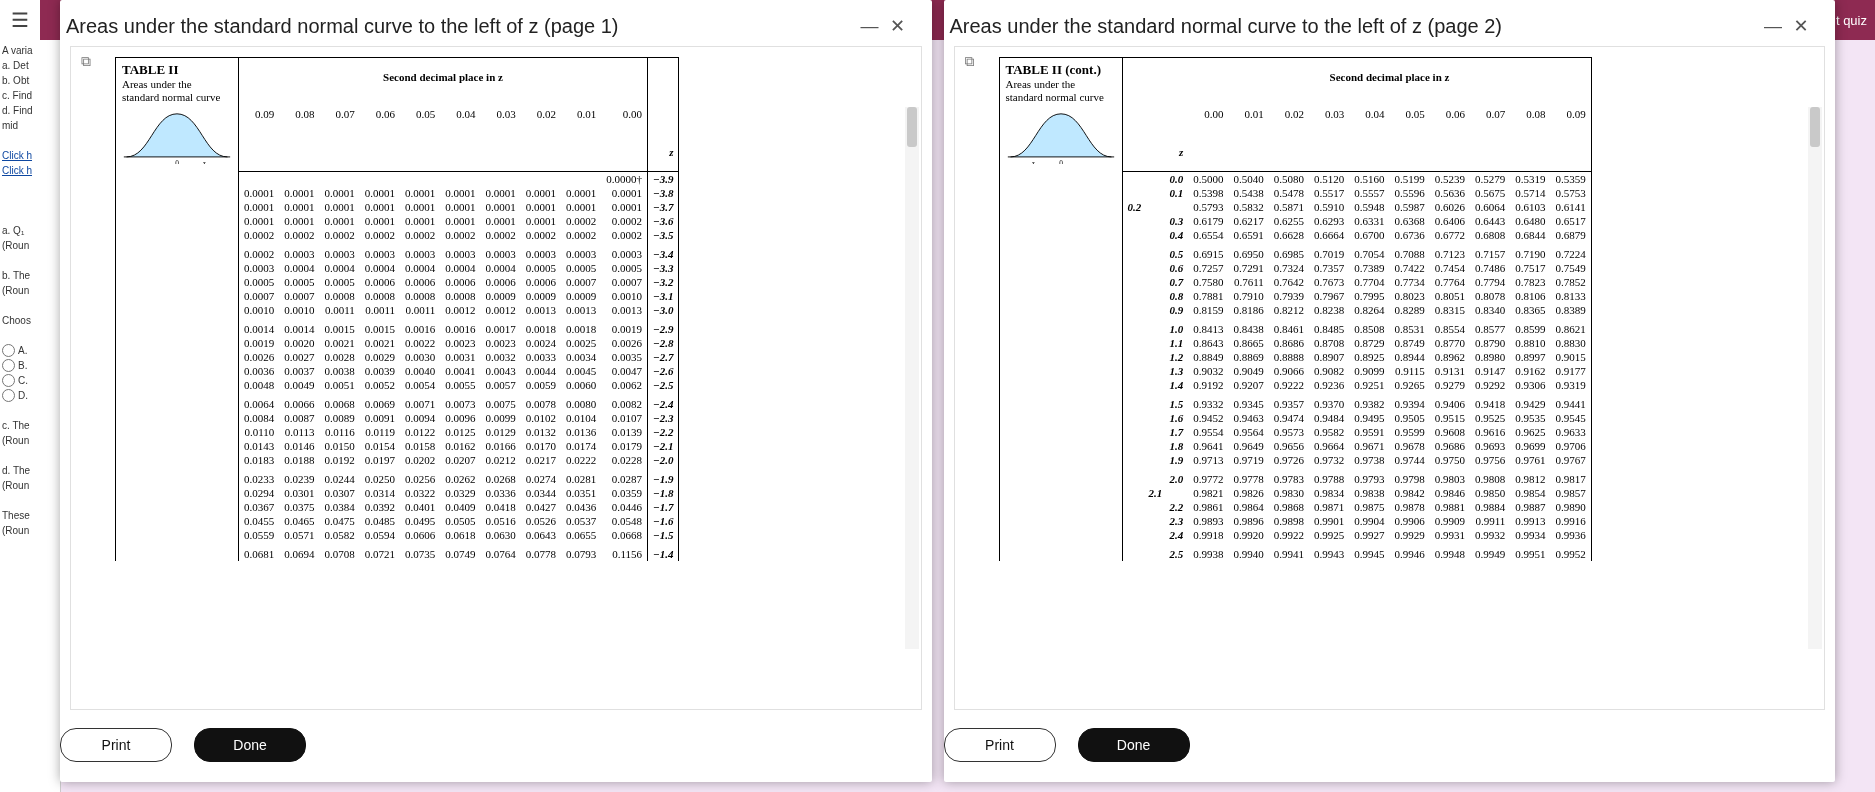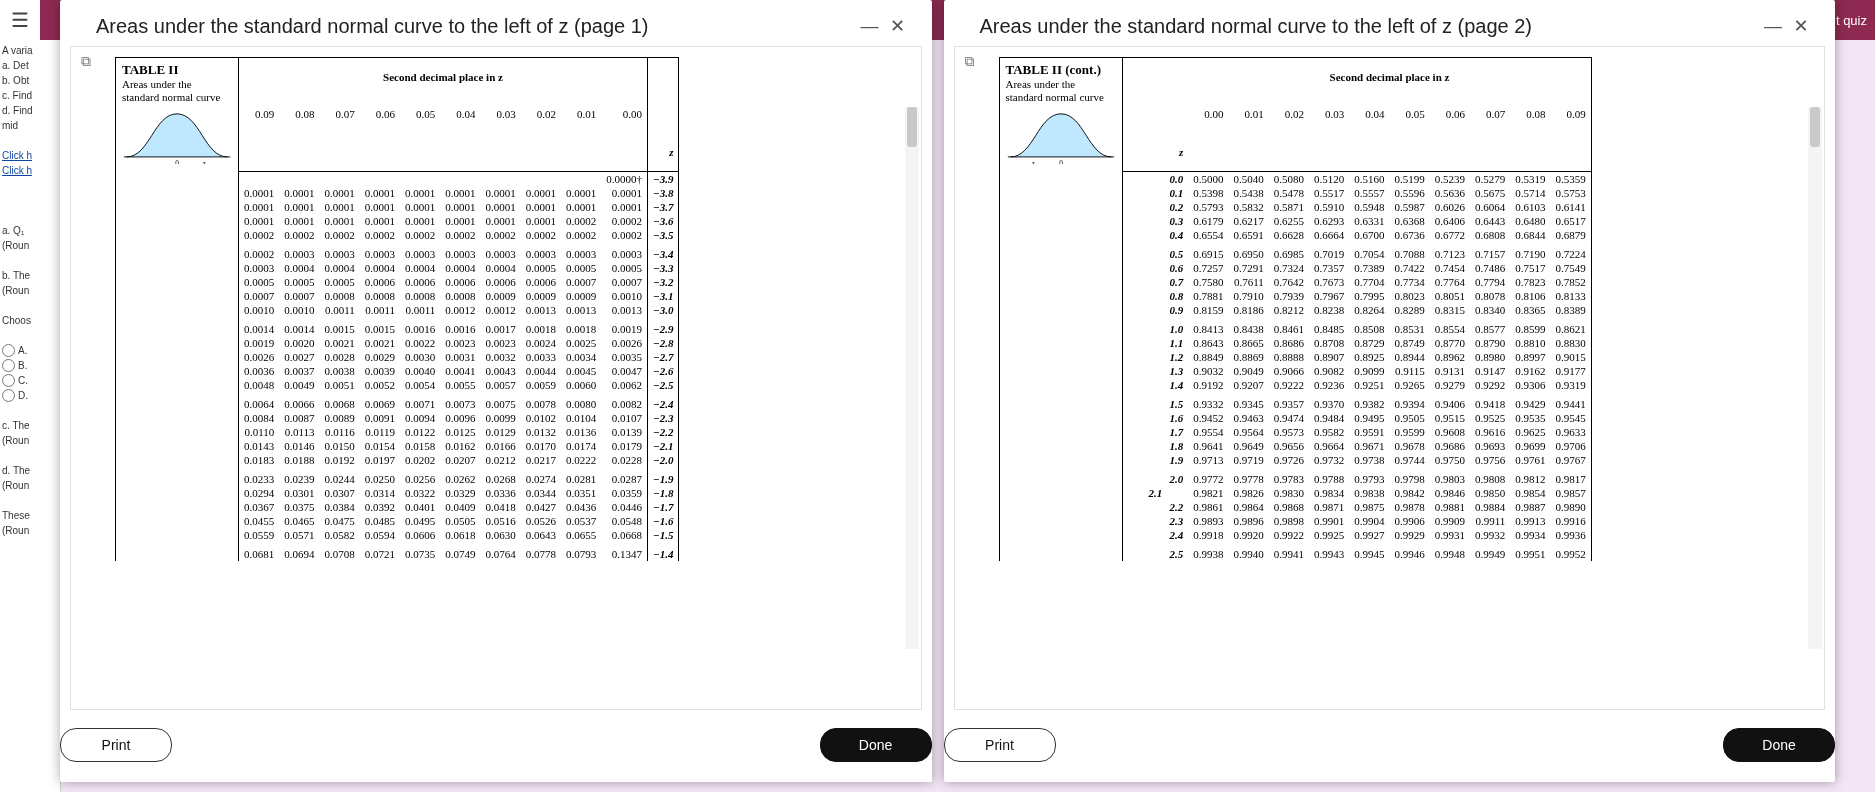--- a/index.html
+++ b/index.html
@@ -9,38 +9,38 @@
   .left-strip{position:absolute;left:0;top:40px;width:56px;bottom:0;background:#fff;color:#333;font-size:10px;line-height:1.3;padding:4px 2px;border-right:1px solid #ccc;}
   .left-strip div{white-space:nowrap;overflow:hidden;margin-bottom:2px;}
   .left-strip .link{color:#0d47a1;text-decoration:underline;cursor:pointer;}
   .left-strip .opt{display:flex;align-items:center;gap:3px;}
   .left-strip .opt input{margin:0;}
   .quiz-chip{position:absolute;right:0;top:0;height:40px;display:flex;align-items:center;padding:0 8px;background:#8e2a52;color:#fff;font-size:13px;}
   .io-chip{position:absolute;left:784px;top:0;height:40px;display:flex;align-items:center;padding:0 6px;background:#8e2a52;color:#fff;font-size:13px;}
   .modal{position:absolute;top:0;bottom:10px;background:#fff;box-shadow:0 0 12px rgba(0,0,0,0.35);display:flex;flex-direction:column;border-radius:2px;}
   .modal.left{left:60px;right:calc(50% + 6px);}
   .modal.right{left:calc(50% + 6px);right:40px;}
-  .modal-header{display:flex;align-items:center;padding:14px 22px 4px 36px;font-size:20px;color:#222;text-align:right;}
+  .modal-header{display:flex;align-items:center;padding:14px 22px 4px 6px;font-size:20px;color:#222;text-align:right;}
   .modal-header .spacer{flex:1;}
   .modal-header .winbtn{width:24px;height:24px;display:flex;align-items:center;justify-content:center;color:#555;cursor:pointer;font-size:18px;margin-left:4px;}
   .modal-body{flex:1;overflow:auto;margin:4px 10px;padding:10px 14px;border:1px solid #e0e0e0;position:relative;}
   .popout{position:absolute;left:10px;top:6px;color:#777;font-size:14px;cursor:pointer;}
   .ztable{font-family:"Times New Roman",serif;color:#000;font-size:11px;border-collapse:collapse;margin-left:30px;}
   .ztable th,.ztable td{padding:1px 5px;text-align:right;white-space:nowrap;}
   .ztable th{font-weight:normal;}
   .ztable .sep td,.ztable .sep th{border-top:1px solid #000;}
   .ztable .bot td,.ztable .bot th{border-bottom:1px solid #000;}
   .ztable .vsepR{border-right:1px solid #000;}
   .ztable .title-cell{text-align:left;font-size:11px;line-height:1.2;vertical-align:top;padding:4px 6px;}
   .ztable .title-cell b{font-size:13px;}
   .ztable .header-center{text-align:center;font-weight:bold;font-size:11px;}
   .ztable .zcol{font-style:italic;font-weight:bold;}
   .curve{width:110px;height:60px;}
   .group-gap td,.group-gap th{padding-top:6px;}
-  .modal-footer{display:flex;justify-content:space-between;gap:14px;padding:14px 0 20px 0;}
+  .modal-footer{display:flex;justify-content:flex-start;gap:22px;padding:14px 0 20px 0;}
   .btn{min-width:110px;height:32px;border-radius:16px;font-size:14px;cursor:pointer;display:flex;align-items:center;justify-content:center;}
   .btn.outline{border:1px solid #333;background:#fff;color:#111;}
   .btn.solid{border:1px solid #111;background:#111;color:#fff;}
   .minisb{position:absolute;right:2px;top:60px;width:14px;bottom:60px;background:#f4f4f4;}
   .minisb .thumb{position:absolute;left:2px;right:2px;top:0;height:40px;background:#c9c9c9;border-radius:3px;}
 </style>
 </head>
 <body>
 
 <div class="background-app">
@@ -482,21 +482,21 @@
             <td class="vsepR" style="border-left:1px solid #000;"></td>
             <td>0.0681</td>
             <td>0.0694</td>
             <td>0.0708</td>
             <td>0.0721</td>
             <td>0.0735</td>
             <td>0.0749</td>
             <td>0.0764</td>
             <td>0.0778</td>
             <td>0.0793</td>
-            <td class="vsepR">0.1347</td>
+            <td class="vsepR">0.1156</td>
             <td class="zcol vsepR" style="font-style:italic;">−1.4</td>
           </tr>
         </tbody>
       </table>
     <div class="minisb">
         <div class="thumb"></div>
       </div>
   </div>
   <div class="modal-footer">
     <div class="btn outline">Print</div>
@@ -565,21 +565,21 @@
             <td>0.5517</td>
             <td>0.5557</td>
             <td>0.5596</td>
             <td>0.5636</td>
             <td>0.5675</td>
             <td>0.5714</td>
             <td class="vsepR">0.5753</td>
           </tr>
           <tr class="">
             <td class="vsepR" style="border-left:1px solid #000;"></td>
-            <td class="zcol" style="font-style:italic;text-align:right;">0.2</td>
+            <td class="zcol" style="font-style:italic;text-align:left;">0.2</td>
             <td>0.5793</td>
             <td>0.5832</td>
             <td>0.5871</td>
             <td>0.5910</td>
             <td>0.5948</td>
             <td>0.5987</td>
             <td>0.6026</td>
             <td>0.6064</td>
             <td>0.6103</td>
             <td class="vsepR">0.6141</td>

